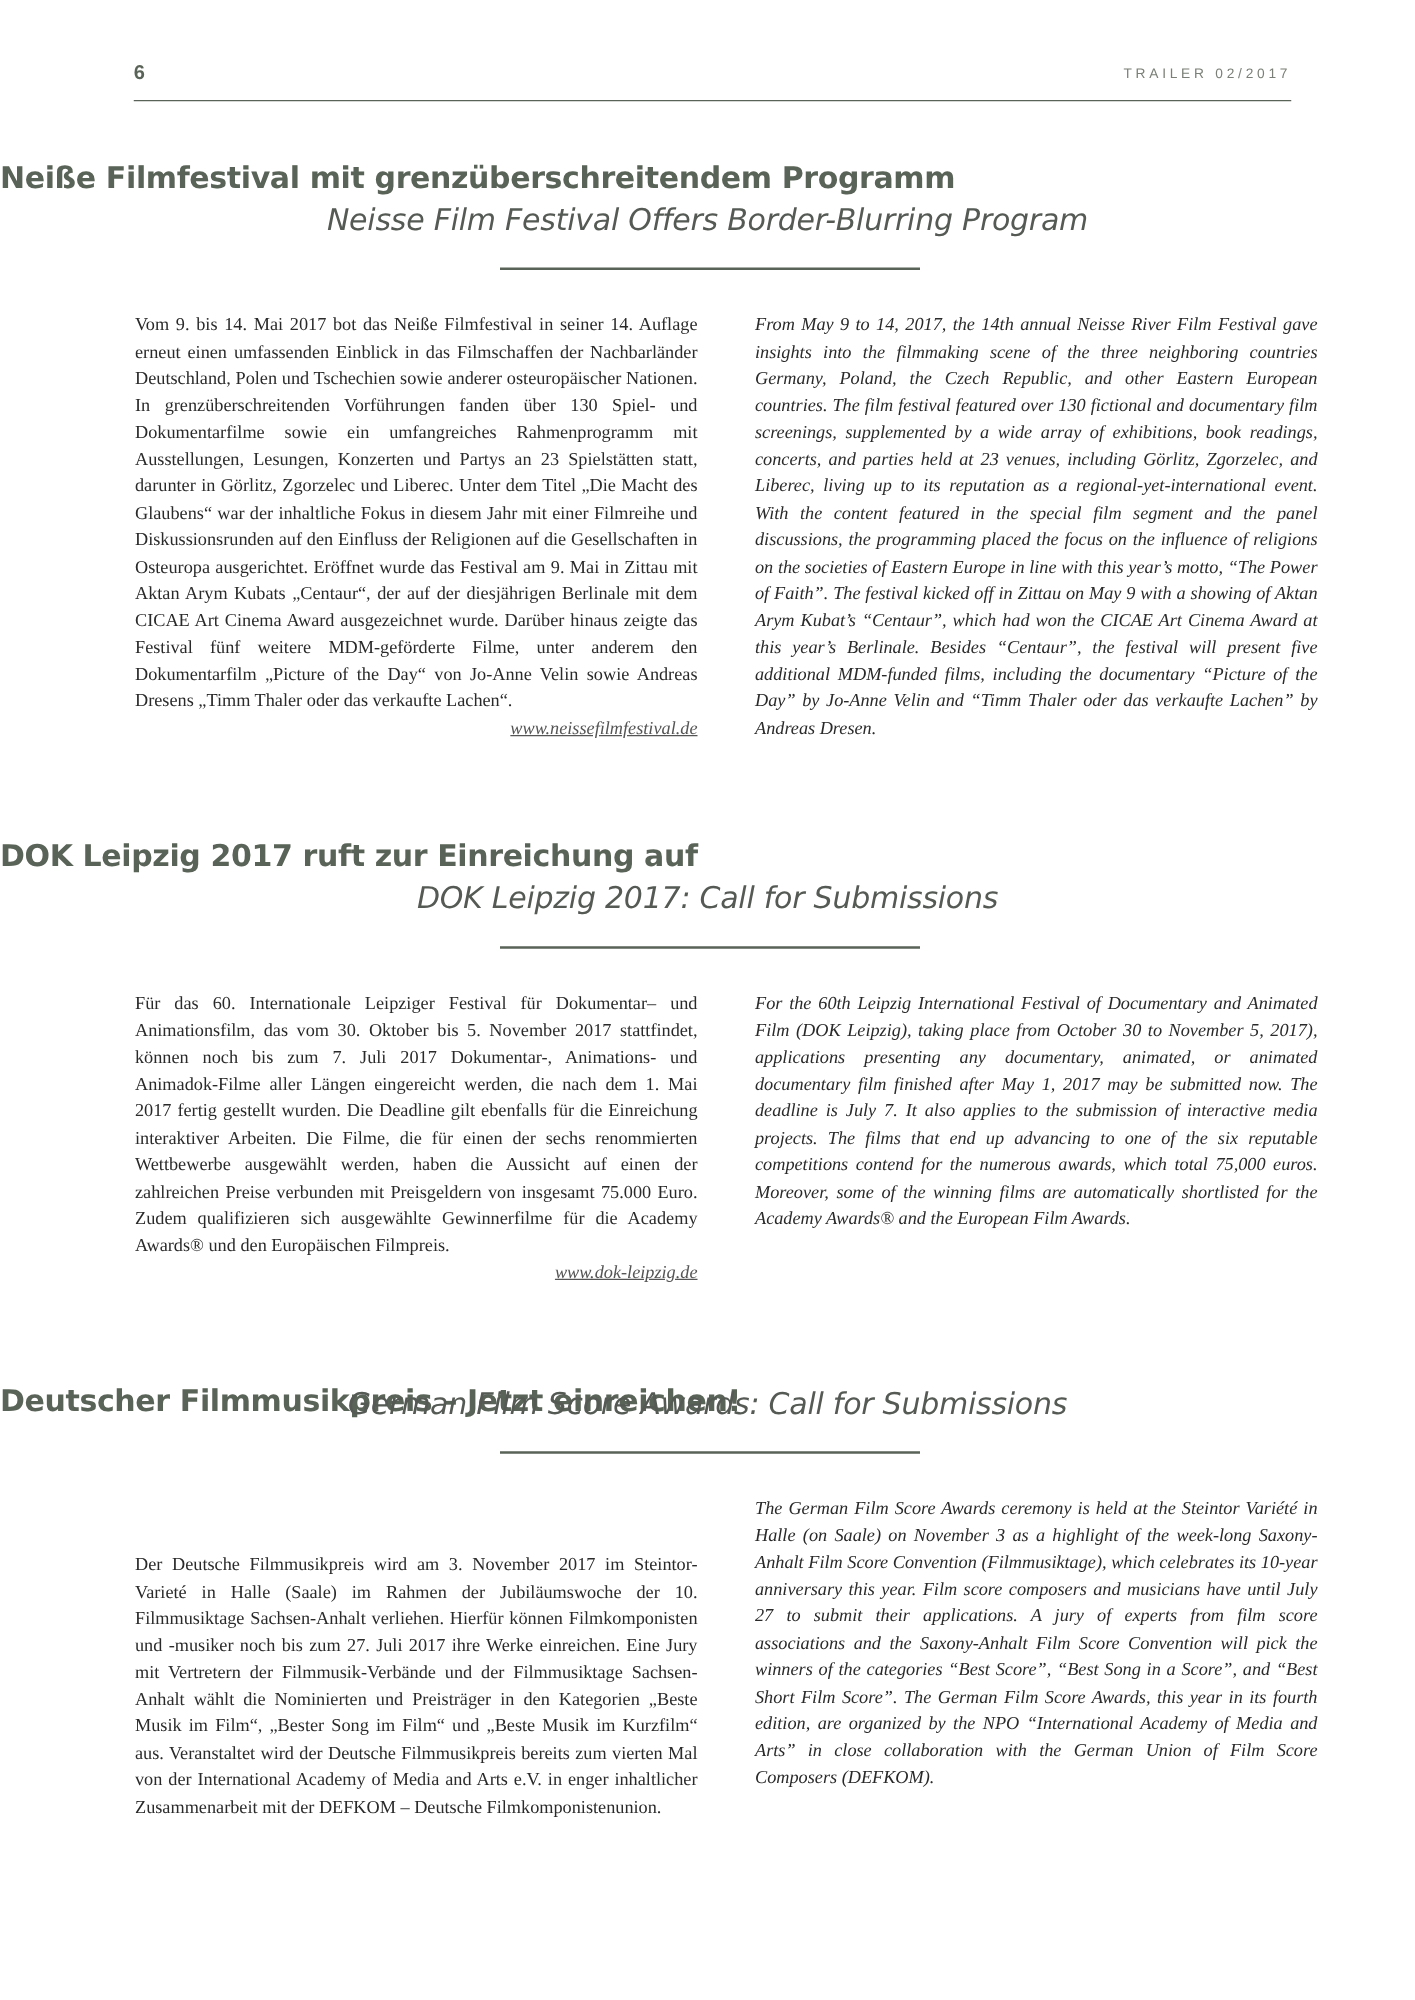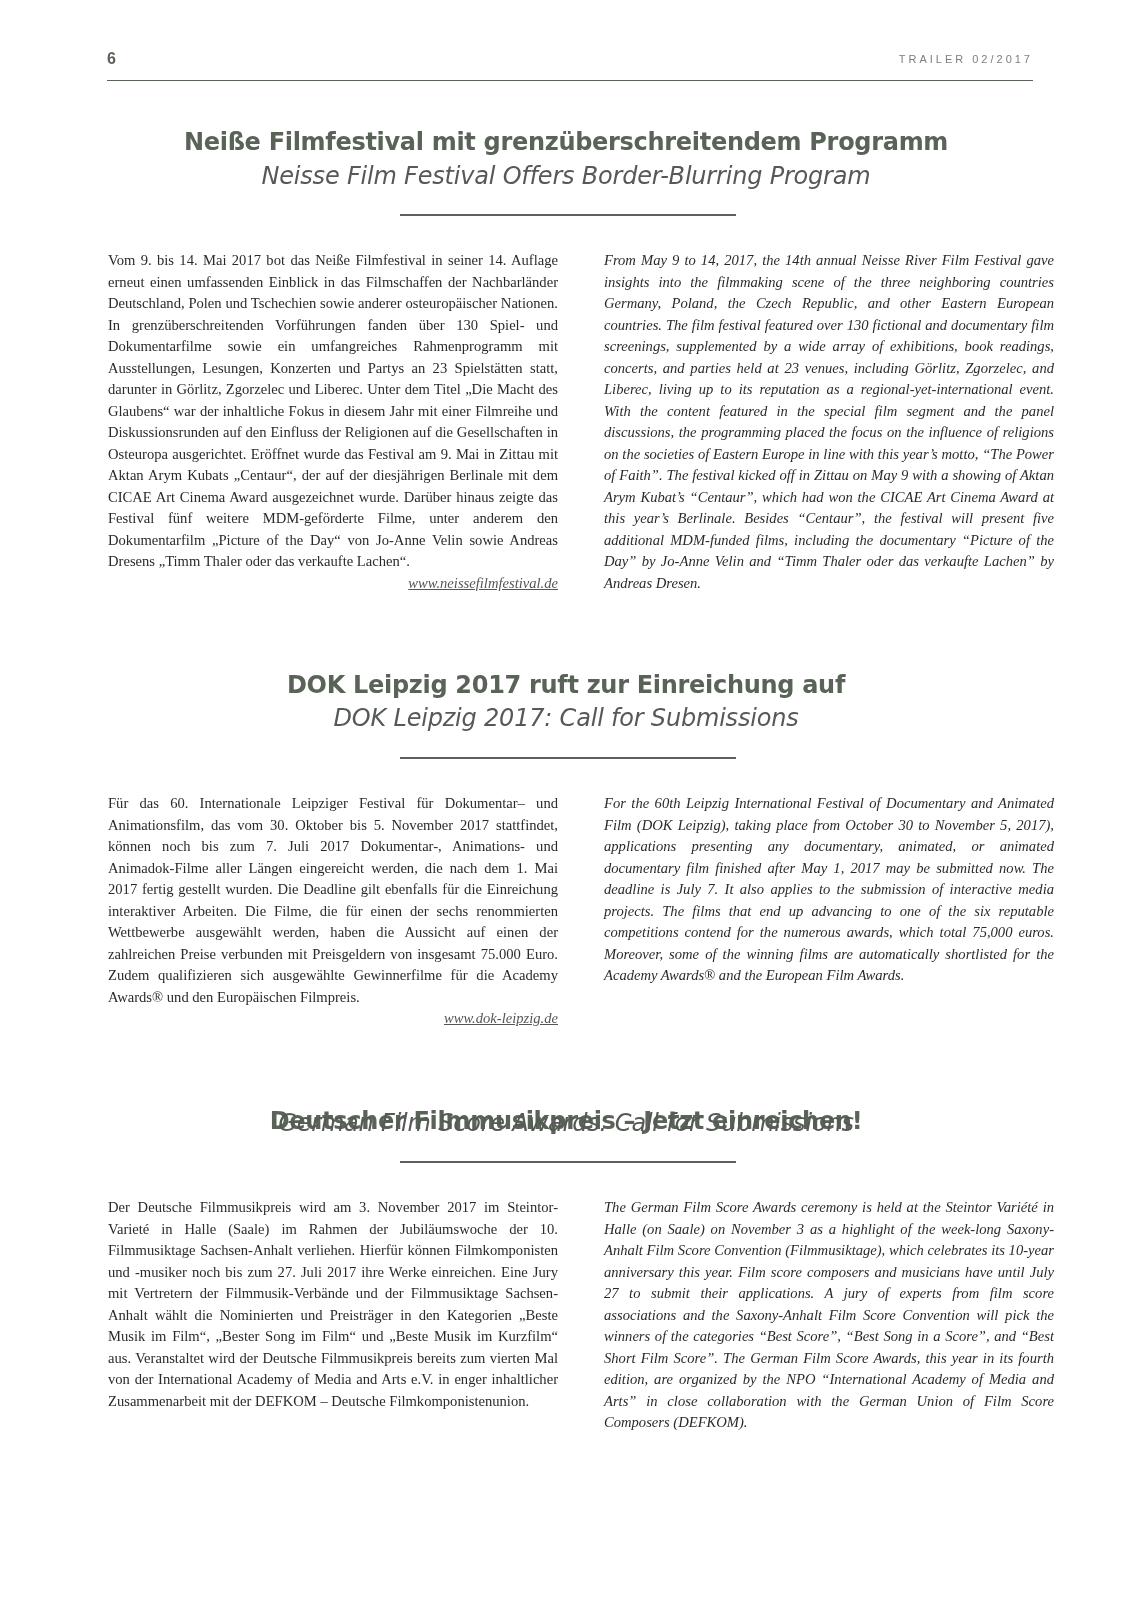--- a/index.html
+++ b/index.html
@@ -2,21 +2,21 @@
 <html><head>
 <meta charset="utf-8">
 <style>
   html, body { margin: 0; padding: 0; background: #ffffff; }
   body { width: 1132px; height: 1600px; position: relative; overflow: hidden; }
   .page-header { position: absolute; left: 107px; top: 50px; width: 926px; height: 30px; }
   .page-number { position: absolute; left: 0; top: 0; font-family: "Liberation Sans", sans-serif; font-weight: bold; font-size: 16px; color: #5a6357; }
   .issue-label { position: absolute; right: 0; top: 3px; font-family: "Liberation Sans", sans-serif; font-size: 11px; letter-spacing: 3px; color: #7a8077; }
   .header-rule { position: absolute; left: 107px; top: 80px; width: 926px; height: 1px; background: #5a6357; }
 
-  .section-title { position: absolute; left: 0; width: 1132px; text-align: center; font-family: "DejaVu Sans", sans-serif; font-weight: bold; font-size: 24px; color: #5a6357; letter-spacing: -0.3px; }
+  .section-title { position: absolute; left: 0; width: 1132px; font-family: "DejaVu Sans", sans-serif; font-weight: bold; font-size: 24px; color: #5a6357; letter-spacing: -0.3px; }
   .section-subtitle { position: absolute; left: 0; width: 1132px; text-align: center; font-family: "DejaVu Sans", sans-serif; font-style: italic; font-weight: 200; font-size: 24px; color: #555a55; letter-spacing: -0.2px; }
   .title-rule { position: absolute; height: 2px; background: #5a6357; }
 
   .col { position: absolute; width: 450px; font-size: 14.6px; line-height: 21.5px; color: #2a2a2a; text-align: justify; hyphens: manual; }
   .col-de { left: 108px; font-family: "Liberation Serif", serif; }
   .col-en { left: 580px; font-family: "Liberation Serif", serif; font-style: italic; margin-left: 24px; }
   .link { display: block; text-align: right; font-style: italic; text-decoration: underline; color: #555; font-family: "Liberation Serif", serif; }
 </style>
 </head>
 <body>
@@ -46,17 +46,17 @@
     <span>Für das 60. Internationale Leipziger Festival für Dokumentar– und Animationsfilm, das vom 30. Oktober bis 5. November 2017 stattfindet, können noch bis zum 7. Juli 2017 Dokumentar-, Animations- und Animadok-Filme aller Längen eingereicht werden, die nach dem 1. Mai 2017 fertig gestellt wurden. Die Deadline gilt ebenfalls für die Einreichung interaktiver Arbeiten. Die Filme, die für einen der sechs renommierten Wettbewerbe ausgewählt werden, haben die Aussicht auf einen der zahlreichen Preise verbunden mit Preisgeldern von insgesamt 75.000 Euro. Zudem qualifizieren sich ausgewählte Gewinnerfilme für die Academy Awards® und den Europäischen Filmpreis.</span>
     <span class="link">www.dok-leipzig.de</span>
   </div>
   <div class="col col-en" style="top:793px;">For the 60th Leipzig International Festival of Documentary and Animated Film (DOK Leipzig), taking place from October 30 to November 5, 2017), applications presenting any documentary, animated, or animated documentary film finished after May 1, 2017 may be submitted now. The deadline is July 7. It also applies to the submission of interactive media projects. The films that end up advancing to one of the six reputable competitions contend for the numerous awards, which total 75,000 euros. Moreover, some of the winning films are automatically shortlisted for the Academy Awards® and the European Film Awards.</div>
 </div>
 
 <div>
   <div class="section-title" style="top:1107px;">Deutscher Filmmusikpreis – Jetzt einreichen!</div>
   <div class="section-subtitle" style="top:1109px;">German Film Score Awards: Call for Submissions</div>
   <div class="title-rule" style="left:400px; top:1161px; width:336px;"></div>
-  <div class="col col-de" style="top:1197px;">
+  <div class="col col-de" style="top:1242px;">
     <span>Der Deutsche Filmmusikpreis wird am 3. November 2017 im Steintor-Varieté in Halle (Saale) im Rahmen der Jubiläumswoche der 10. Filmmusiktage Sachsen-Anhalt verliehen. Hierfür können Filmkomponisten und -musiker noch bis zum 27. Juli 2017 ihre Werke einreichen. Eine Jury mit Vertretern der Filmmusik-Verbände und der Filmmusiktage Sachsen-Anhalt wählt die Nominierten und Preisträger in den Kategorien „Beste Musik im Film“, „Bester Song im Film“ und „Beste Musik im Kurzfilm“ aus. Veranstaltet wird der Deutsche Filmmusikpreis bereits zum vierten Mal von der International Academy of Media and Arts e.V. in enger inhaltlicher Zusammenarbeit mit der DEFKOM – Deutsche Filmkomponistenunion.</span>
   </div>
   <div class="col col-en" style="top:1197px;">The German Film Score Awards ceremony is held at the Steintor Variété in Halle (on Saale) on November 3 as a highlight of the week-long Saxony-Anhalt Film Score Convention (Filmmusiktage), which celebrates its 10-year anniversary this year. Film score composers and musicians have until July 27 to submit their applications. A jury of experts from film score associations and the Saxony-Anhalt Film Score Convention will pick the winners of the categories “Best Score”, “Best Song in a Score”, and “Best Short Film Score”. The German Film Score Awards, this year in its fourth edition, are organized by the NPO “International Academy of Media and Arts” in close collaboration with the German Union of Film Score Composers (DEFKOM).</div>
 </div>
 
 </body></html>

